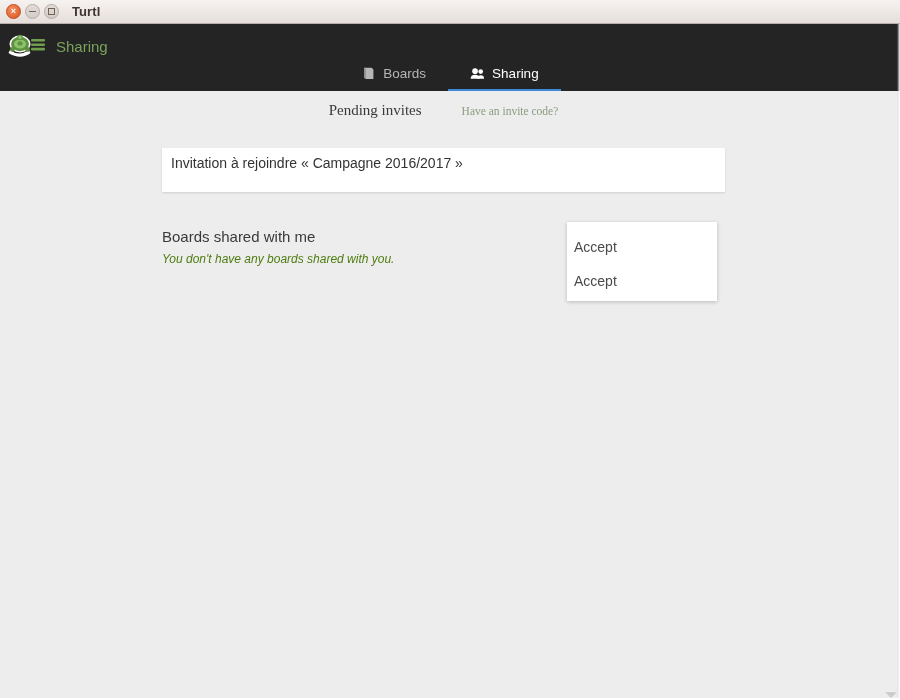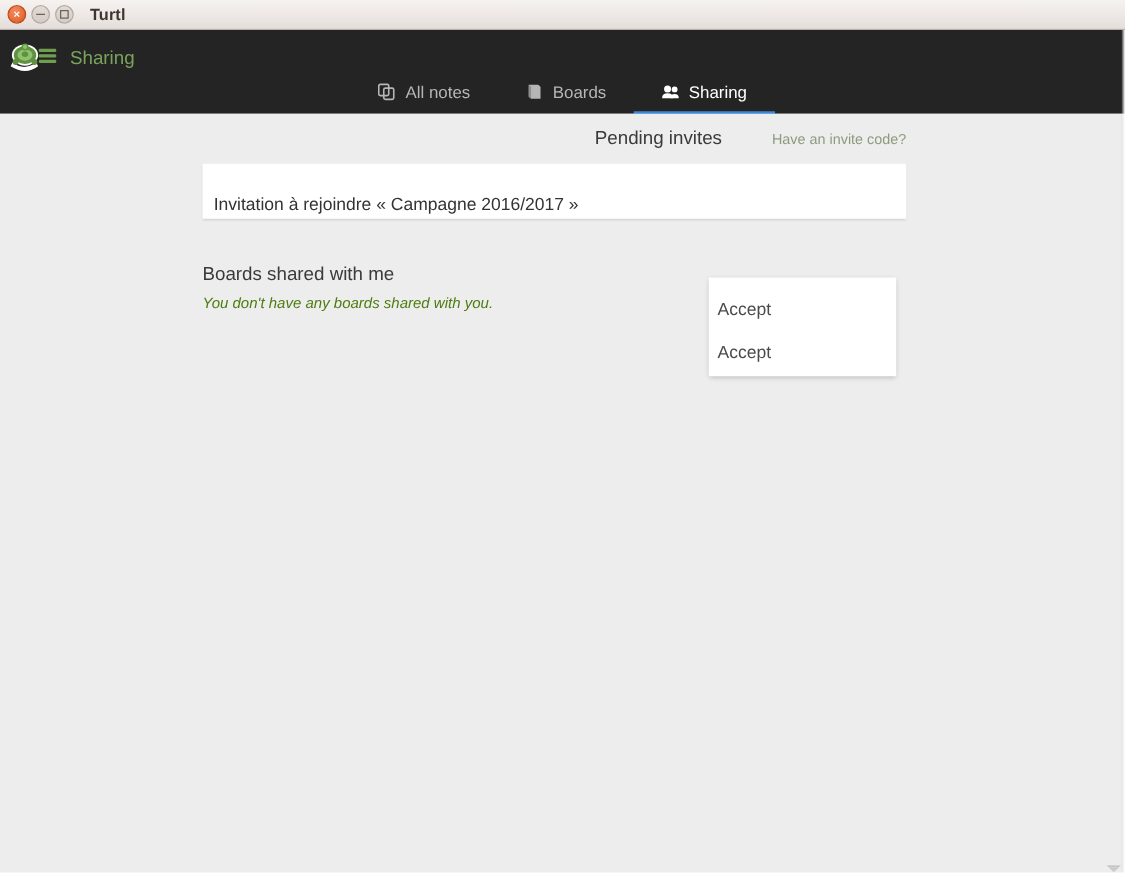--- a/index.html
+++ b/index.html
@@ -164,42 +164,43 @@
   .panel {
     position: absolute;
     left: 162px;
     top: 11px;
     width: 563px;
   }
 
   .section-head {
     display: flex;
     align-items: baseline;
-    justify-content: flex-end;
+    justify-content: center;
     height: 22px;
+    font-family: Liberation Serif, serif;
   }
   .section-title {
     font-size: 15px;
     color: #3a3a3a;
   }
   .invite-code-link {
     font-size: 11.5px;
     color: #8d9b7e;
     cursor: pointer;
     padding-left: 40px;
   }
 
   .invite-card {
-    margin-top: 7px;
+    margin-top: 24px;
     background: #ffffff;
     height: 44px;
     box-shadow: 0 1px 2px rgba(0,0,0,0.13);
     position: relative;
     box-sizing: border-box;
-    padding: 24px 12px 0 9px;
+    padding: 7px 12px 0 9px;
   }
   .invite-title {
     font-size: 14px;
     color: #333333;
     line-height: 17px;
     white-space: nowrap;
   }
   .invite-from {
     font-size: 11px;
     color: #6b6b6b;
@@ -304,29 +305,20 @@
 
           <circle cx="4.5" cy="18.5" r="2.4" fill="#5f9141"></circle>
           <circle cx="19.5" cy="18.5" r="2.4" fill="#5f9141"></circle>
         </svg>
       </span>
       <span class="brand-text">Sharing</span>
     </div>
 
     <div class="tabs">
 
-      <div class="tab">
-        <span class="tab-icon">
-          <svg viewBox="0 0 15 15" width="15" height="15" xmlns="http://www.w3.org/2000/svg">
-            <rect x="1" y="1.5" width="8" height="9" rx="1.3" fill="none" stroke="#b6b6b6" stroke-width="1.3"></rect>
-            <rect x="5" y="4.5" width="8" height="9" rx="1.3" fill="none" stroke="#b6b6b6" stroke-width="1.3"></rect>
-          </svg>
-        </span>
-        <span>All notes</span>
-      </div>
 
       <div class="tab">
         <span class="tab-icon">
           <svg viewBox="0 0 15 15" width="15" height="15" xmlns="http://www.w3.org/2000/svg">
             <path d="M3 1.8 L10.5 1.8 L12.4 3.4 L12.4 13 L4.9 13 L3 11.4 Z" fill="#b6b6b6"></path>
             <path d="M3 1.8 L4.9 3.4 L4.9 13 L3 11.4 Z" fill="#8f8f8f"></path>
           </svg>
         </span>
         <span>Boards</span>
       </div>

